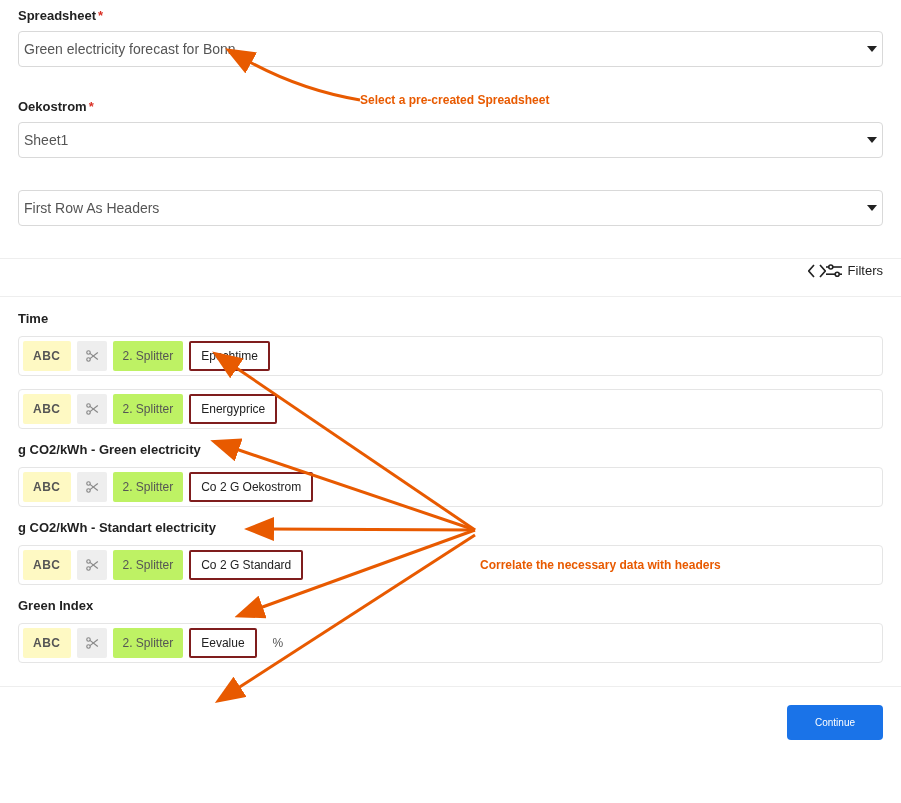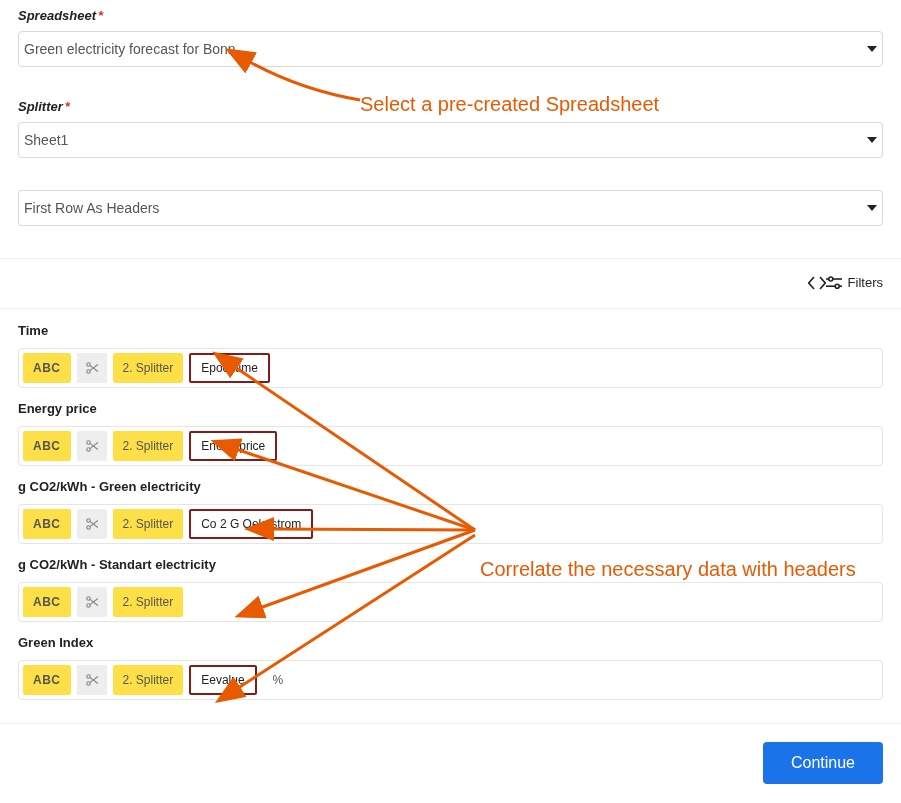--- a/index.html
+++ b/index.html
@@ -1,58 +1,58 @@
 <!DOCTYPE html>
 <html><head>
 <meta charset="utf-8">
 <style>
   * { box-sizing: border-box; margin: 0; padding: 0; }
   body { font-family: Arial, Helvetica, sans-serif; font-size: 14px; color: #222; background: #fff; width: 901px; position: relative; }
   .section { padding: 0 18px; }
-  .label { font-weight: 700; font-size: 13px; margin-bottom: 8px; display: flex; align-items: flex-start; font-style: italic; }
+  .label { font-weight: 700; font-size: 13px; margin-bottom: 8px; display: flex; align-items: flex-start; }
   .req { color: #d93025; margin-left: 2px; font-weight: 700; }
   .info-icon { display:inline-flex; align-items:center; justify-content:center; width:14px; height:14px; border-radius:50%; background:#bbb; color:#fff; font-size:10px; font-weight:700; margin-left:4px; }
   .select-box { border:1px solid #d9d9d9; border-radius:4px; height:36px; display:flex; align-items:center; justify-content:space-between; padding:0 5px; color:#555; background:#fff; cursor:pointer; margin-bottom:32px; }
   .select-box .val { color:#555; }
   .caret { width:0; height:0; border-left:5px solid transparent; border-right:5px solid transparent; border-top:6px solid #222; }
   .top-gap { height:8px; }
-  .toolbar-row { border-top:1px solid #eee; padding: 16px 18px 18px 18px; display:flex; justify-content:flex-end; align-items:center; }
+  .toolbar-row { border-top:1px solid #eee; padding: 4px 18px 18px 18px; display:flex; justify-content:flex-end; align-items:center; }
   .toolbar-icon { display:inline-flex; align-items:center; gap:6px; font-size:13px; color:#222; cursor:pointer; }
   .field-block { margin-bottom:13px; }
   .field-label { font-weight:700; font-size:13px; margin-bottom:10px; }
   .field-row { border:1px solid #e5e5e5; border-radius:4px; background:#fff; height:40px; display:flex; align-items:center; padding:4px; gap:6px; }
   .chip { height:30px; display:inline-flex; align-items:center; padding:0 10px; font-size:12px; border-radius:2px; }
-  .chip-abc { background:#fde047; color:#555; font-weight:700; letter-spacing:0.5px; }
+  .chip-abc { background:#fef9c3; color:#555; font-weight:700; letter-spacing:0.5px; }
   .chip-scissor { background:#eee; padding:0 8px; }
-  .chip-splitter { background:#fde047; color:#555; }
+  .chip-splitter { background:#bef264; color:#555; }
   .chip-value { background:#fff; border:2px solid #7f1d1d; color:#222; font-weight:400; }
   .chip-pct { background:#fff; color:#555; }
   .footer { border-top:1px solid #eee; padding:18px; display:flex; justify-content:flex-end; }
-  .primary-btn { background:#1a73e8; color:#fff; border:none; border-radius:4px; padding:12px 28px; font-size:16px; font-weight:500; cursor:pointer; }
-  .annotation { position:absolute; color:#e85a00; font-weight:400; font-size:20px; pointer-events:none; }
+  .primary-btn { background:#1a73e8; color:#fff; border:none; border-radius:4px; padding:12px 28px; font-size:10px; font-weight:500; cursor:pointer; }
+  .annotation { position:absolute; color:#e85a00; font-weight:700; font-size:12px; pointer-events:none; }
   svg.overlay { position:absolute; top:0; left:0; pointer-events:none; }
   .scissor-svg { width:14px; height:14px; }
 </style>
 </head>
 <body>
 
 <div class="top-gap"></div>
 
 <div class="section">
   <div class="label">
     <span>Spreadsheet</span>
       <span class="req">*</span>
   </div>
   <div class="select-box">
     <span class="val">Green electricity forecast for Bonn</span>
     <span class="caret"></span>
   </div>
 
   <div class="label">
-    <span>Splitter</span>
+    <span>Oekostrom</span>
       <span class="req">*</span>
   </div>
   <div class="select-box">
     <span class="val">Sheet1</span>
     <span class="caret"></span>
   </div>
 
   <div class="select-box">
     <span class="val">First Row As Headers</span>
     <span class="caret"></span>
@@ -88,21 +88,20 @@
             <circle cx="6" cy="18" r="3" fill="none" stroke="#888" stroke-width="2"></circle>
             <line x1="8.5" y1="7.5" x2="22" y2="18" stroke="#888" stroke-width="2"></line>
             <line x1="8.5" y1="16.5" x2="22" y2="6" stroke="#888" stroke-width="2"></line>
           </svg>
         </span>
         <span class="chip chip-splitter">2. Splitter</span>
         <span class="chip chip-value">Epochtime</span>
       </div>
     </div>
     <div class="field-block">
-      <div class="field-label">Energy price</div>
       <div class="field-row">
         <span class="chip chip-abc">ABC</span>
         <span class="chip chip-scissor">
           <svg class="scissor-svg" viewBox="0 0 24 24">
             <circle cx="6" cy="6" r="3" fill="none" stroke="#888" stroke-width="2"></circle>
             <circle cx="6" cy="18" r="3" fill="none" stroke="#888" stroke-width="2"></circle>
             <line x1="8.5" y1="7.5" x2="22" y2="18" stroke="#888" stroke-width="2"></line>
             <line x1="8.5" y1="16.5" x2="22" y2="6" stroke="#888" stroke-width="2"></line>
           </svg>
         </span>
@@ -132,20 +131,21 @@
         <span class="chip chip-abc">ABC</span>
         <span class="chip chip-scissor">
           <svg class="scissor-svg" viewBox="0 0 24 24">
             <circle cx="6" cy="6" r="3" fill="none" stroke="#888" stroke-width="2"></circle>
             <circle cx="6" cy="18" r="3" fill="none" stroke="#888" stroke-width="2"></circle>
             <line x1="8.5" y1="7.5" x2="22" y2="18" stroke="#888" stroke-width="2"></line>
             <line x1="8.5" y1="16.5" x2="22" y2="6" stroke="#888" stroke-width="2"></line>
           </svg>
         </span>
         <span class="chip chip-splitter">2. Splitter</span>
+        <span class="chip chip-value">Co 2 G Standard</span>
       </div>
     </div>
     <div class="field-block">
       <div class="field-label">Green Index</div>
       <div class="field-row">
         <span class="chip chip-abc">ABC</span>
         <span class="chip chip-scissor">
           <svg class="scissor-svg" viewBox="0 0 24 24">
             <circle cx="6" cy="6" r="3" fill="none" stroke="#888" stroke-width="2"></circle>
             <circle cx="6" cy="18" r="3" fill="none" stroke="#888" stroke-width="2"></circle>

